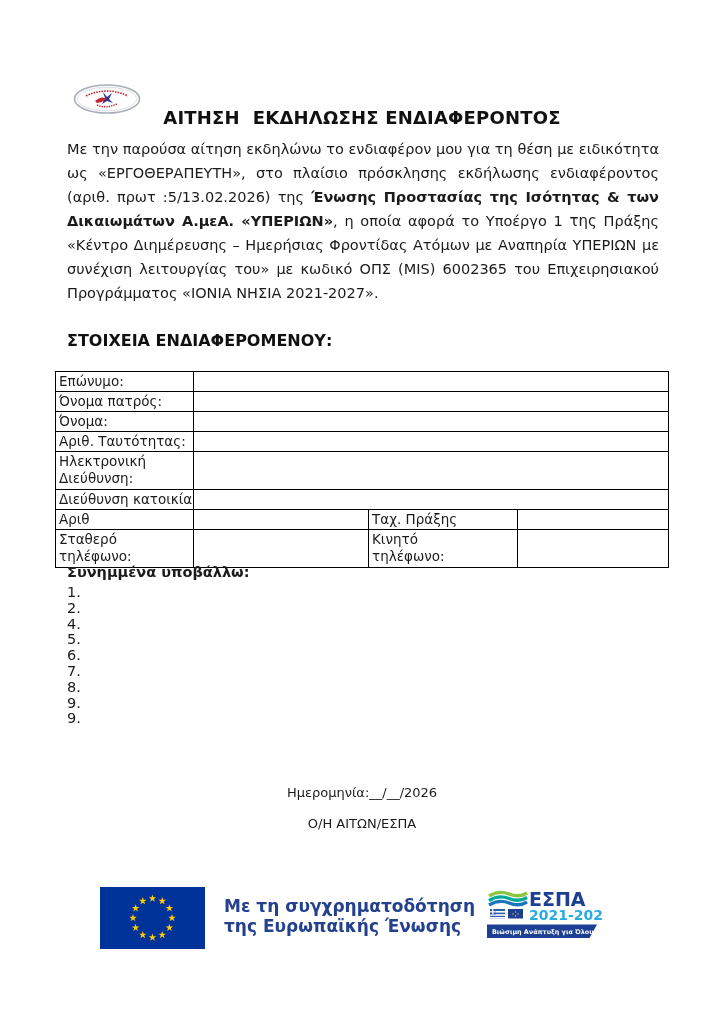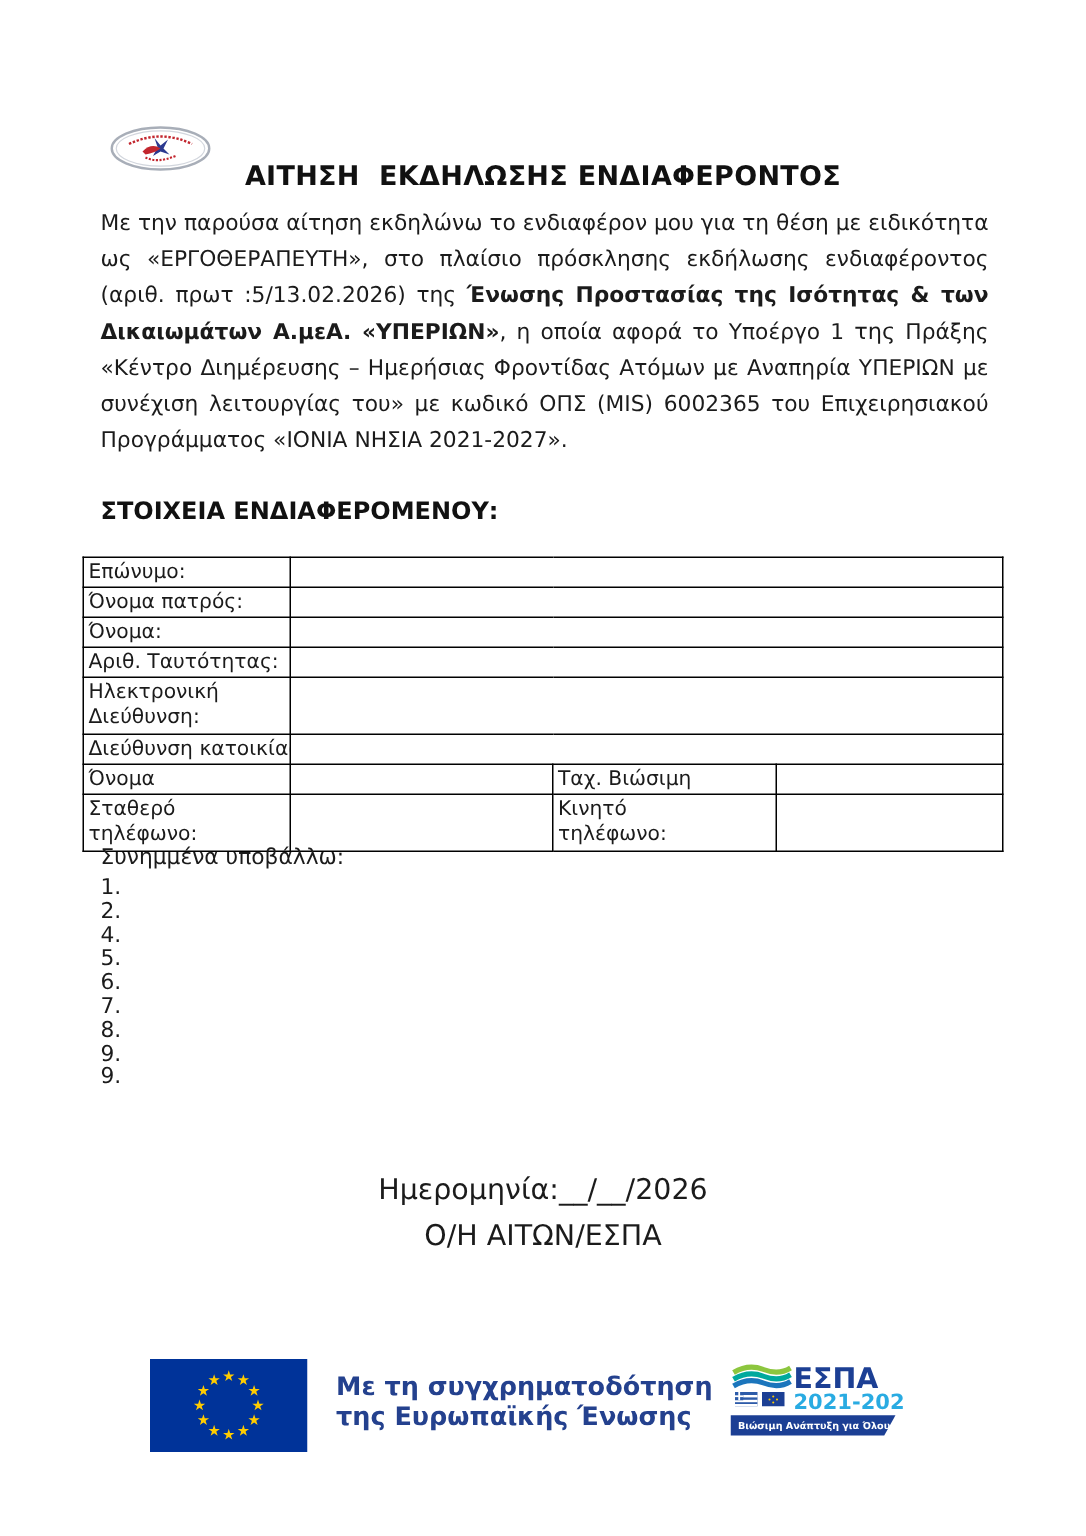--- a/index.html
+++ b/index.html
@@ -31,26 +31,26 @@
     font-size:13.5px; line-height:17px; color:#1b1b1b;
   }
   table.details td {
     border:1px solid #000; padding:1px 3px; vertical-align:top;
     overflow:hidden;
   }
   table.details tr.single td { height:19px; white-space:nowrap; }
   table.details tr.double td { height:38px; }
   td.wrap2 { white-space:pre-line !important; }
   .attachments { position:absolute; left:67px; top:540px; font-size:14.5px; color:#1b1b1b; }
-  .att-heading { line-height:18px; margin-bottom:4px; }
+  .att-heading { line-height:18px; margin-bottom:4px;font-weight:bold; }
   .att-item { line-height:15.8px; }
-  .signature { position:absolute; left:0; top:760px; width:724px; text-align:center; font-size:19px; color:#1b1b1b; }
+  .signature { position:absolute; left:0; top:760px; width:724px; text-align:center; font-size:13px; color:#1b1b1b; }
   .sig-date { line-height:20px; }
   .sig-applicant { line-height:20px; margin-top:11px; }
-  .footer { position:absolute; left:0; top:883px; width:604px; height:62px; }
+  .footer { position:absolute; left:0; top:864px; width:604px; height:62px; }
   .eu-flag { position:absolute; left:100px; top:0; width:105px; height:62px; }
   .cofunding {
     position:absolute; left:224px; top:9px; width:260px;
     font-size:17px; font-weight:bold; color:#24418E; line-height:20px;
   }
   .espa-logo { position:absolute; left:487px; top:2px; width:115px; height:57px; }
 </style>
 </head>
 <body>
 
@@ -100,23 +100,23 @@
       <tr class="double">
         <td class="wrap2">Ηλεκτρονική
 Διεύθυνση:</td>
         <td colspan="3"></td>
       </tr>
       <tr class="single">
         <td>Διεύθυνση κατοικίας:</td>
         <td colspan="3"></td>
       </tr>
       <tr class="single">
-        <td>Όνομα</td>
+        <td>Αριθ</td>
         <td></td>
-        <td>Ταχ. Βιώσιμη</td>
+        <td>Ταχ. Πράξης</td>
         <td></td>
       </tr>
       <tr class="double">
         <td>Σταθερό τηλέφωνο:</td>
         <td></td>
         <td class="wrap2">Κινητό
 τηλέφωνο:</td>
         <td></td>
       </tr>
     </tbody>

